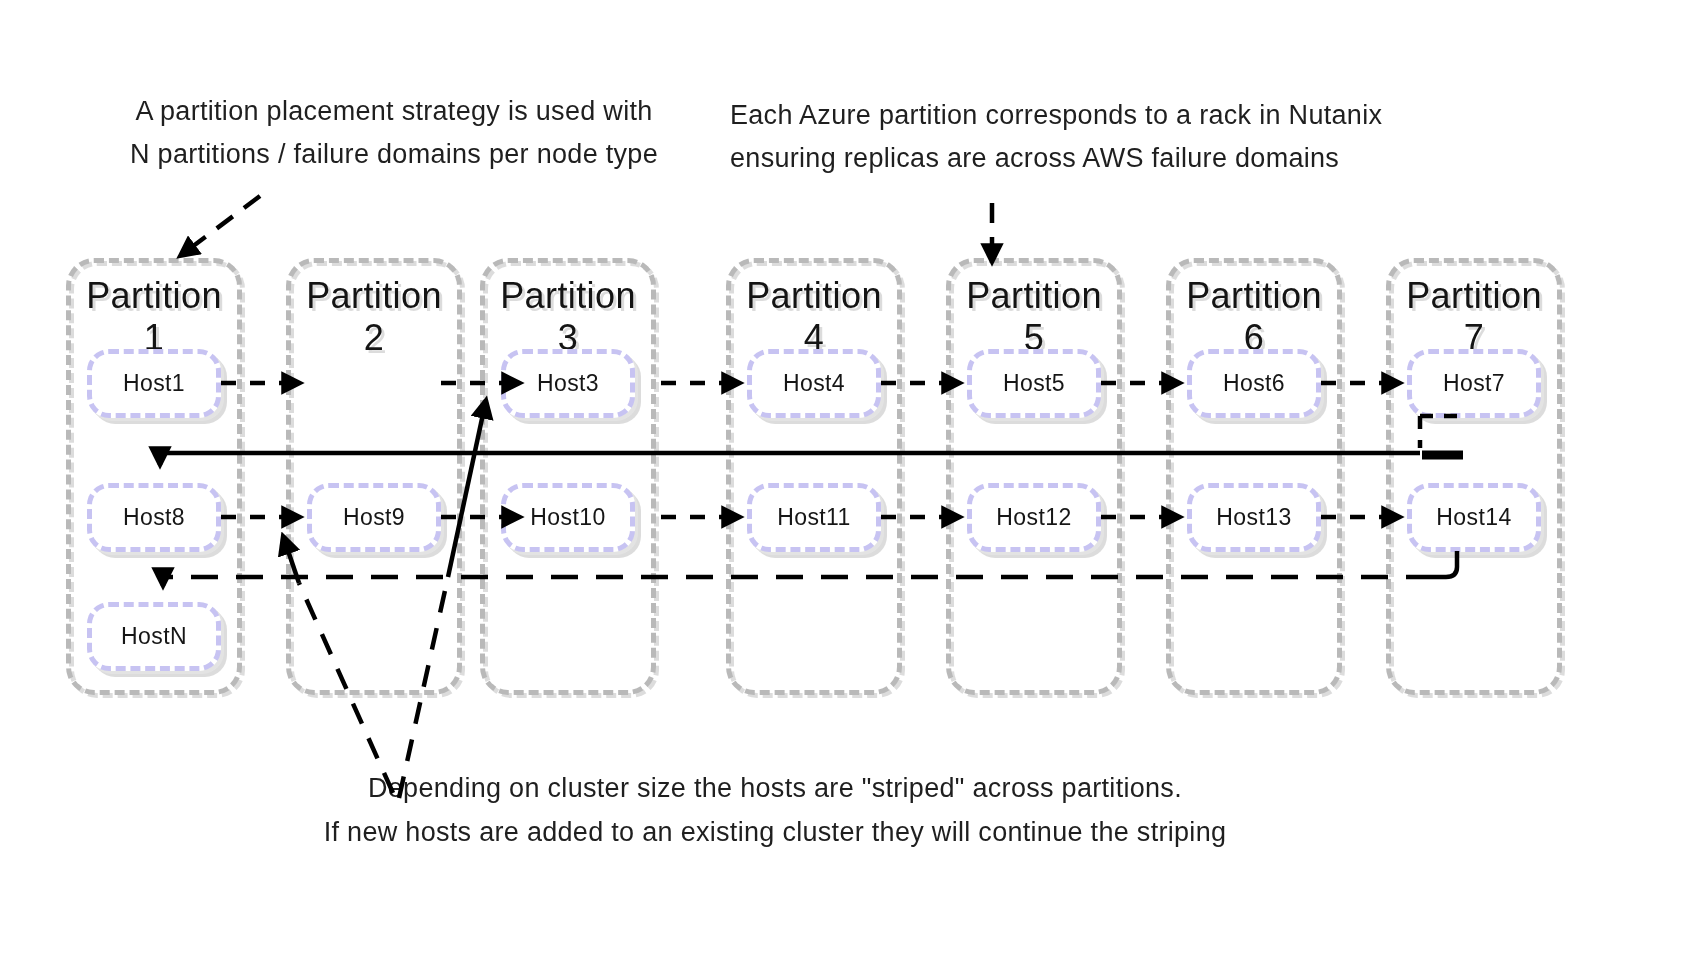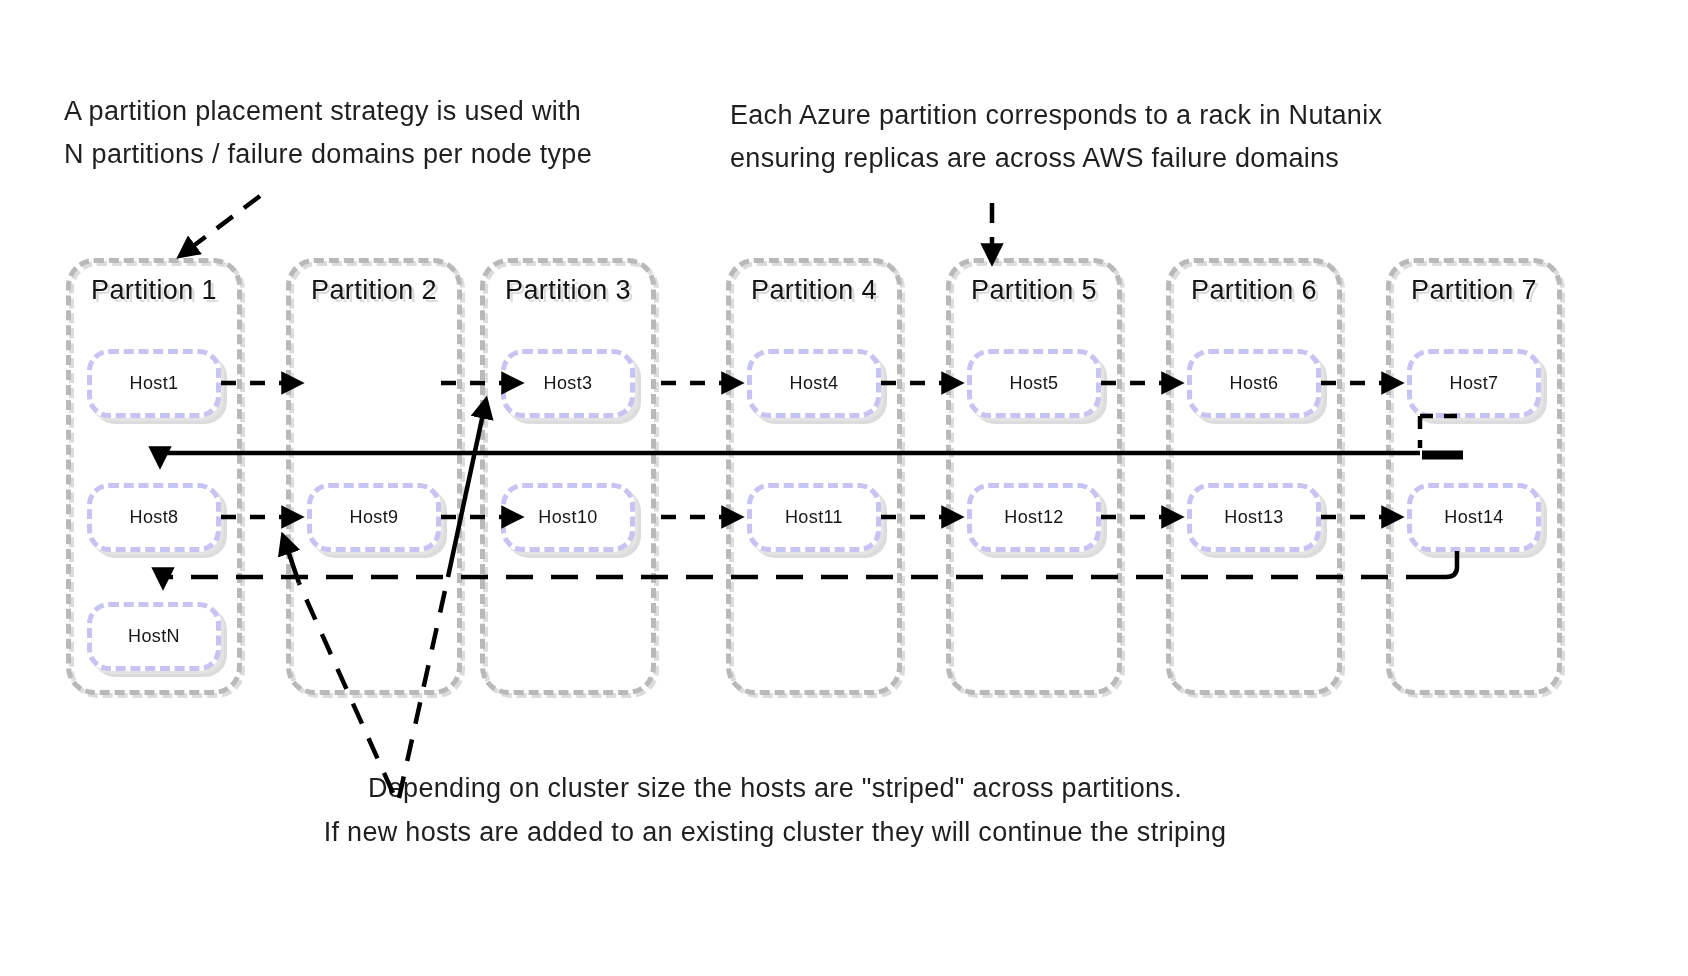--- a/index.html
+++ b/index.html
@@ -3,46 +3,46 @@
 <meta charset="utf-8">
 <style>
   html,body{margin:0;padding:0;background:#ffffff;}
   body{
     position:relative;width:1688px;height:976px;overflow:hidden;
     font-family:"Liberation Sans", sans-serif;color:#1a1a1a;
   }
   *{box-sizing:border-box;}
 
   .annotation{position:absolute;font-size:27px;line-height:43px;color:#1f1f1f;letter-spacing:.3px;}
-  .annotation.tl{left:64px;top:90px;width:660px;text-align:left;}
+  .annotation.tl{left:64px;top:90px;width:660px;text-align:center;}
   .annotation.tr{left:730px;top:94px;width:800px;}
   .annotation.bottom{left:175px;top:766px;width:1200px;text-align:center;line-height:44px;}
 
   .partition{
     position:absolute;top:258px;width:176px;height:437px;
     border:5px dashed #b9b9b9;border-radius:28px;
     filter:drop-shadow(3px 3px 0 #dcdcdc);
     background:transparent;
   }
   .p0{left:66px}.p1{left:286px}.p2{left:480px}.p3{left:726px}
   .p4{left:946px}.p5{left:1166px}.p6{left:1386px}
 
   .partition-label{
     position:absolute;top:12px;left:0;width:100%;text-align:center;
-    font-size:27px;color:#141414;letter-spacing:.4px;
+    font-size:36px;color:#141414;letter-spacing:.4px;
   }
 
   .host{
     position:absolute;left:16px;width:134px;height:69px;
     border:5px dashed #c7c3f2;border-radius:22px;background:#ffffff;
     display:flex;align-items:center;justify-content:center;
     filter:drop-shadow(3px 3px 0 #e3e3e3);
   }
   .row1{top:86px}.row2{top:220px}.row3{top:339px}
-  .host-label{font-size:18px;color:#161616;letter-spacing:.4px;}
+  .host-label{font-size:23px;color:#161616;letter-spacing:.4px;}
 
   svg.overlay{position:absolute;left:0;top:0;pointer-events:none;z-index:5;}
 </style>
 </head>
 <body>
 
 <div class="annotation tl">
   <div>A partition placement strategy is used with</div>
   <div>N partitions / failure domains per node type</div>
 </div>

